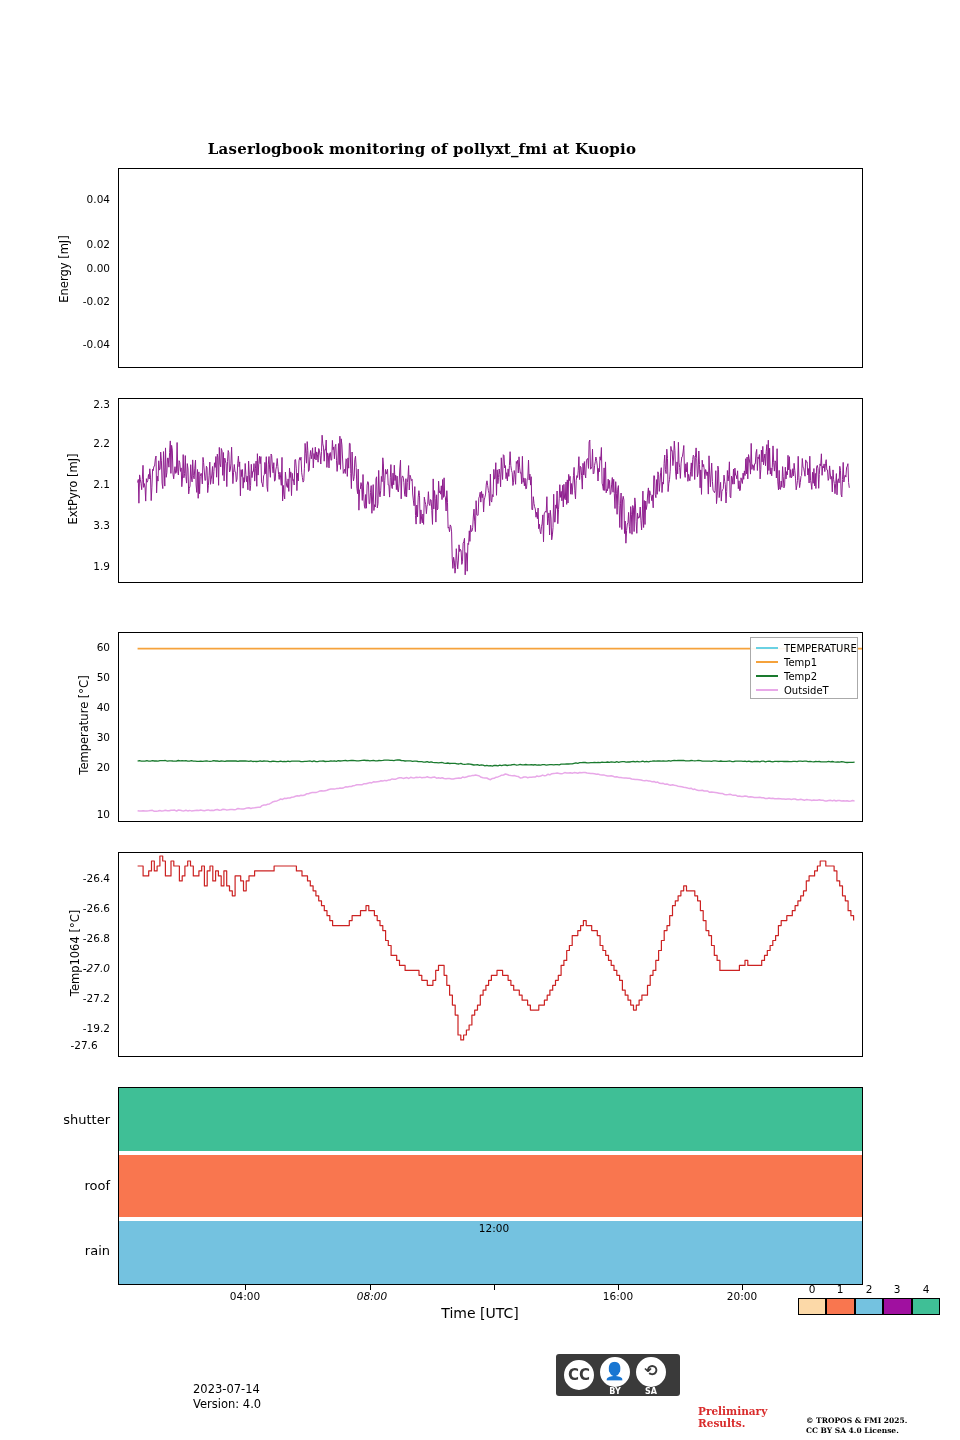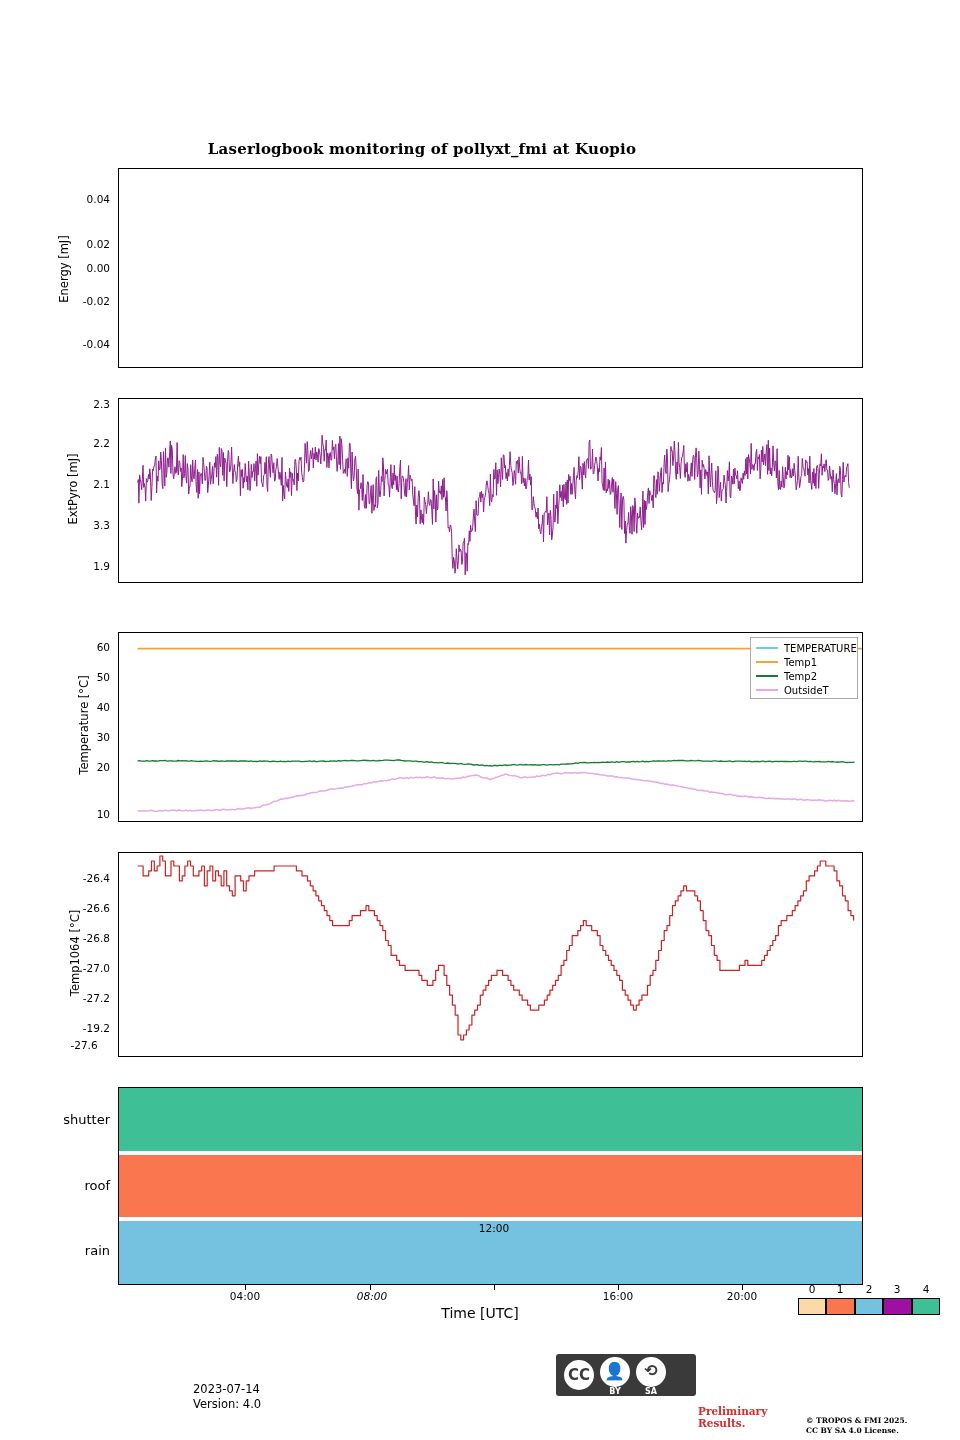--- a/index.html
+++ b/index.html
@@ -50,21 +50,21 @@
   }
   .prelim{
     position:absolute;left:698px;top:1405px;font-size:10.5px;color:#d92b2b;
     font-weight:bold;font-family:"DejaVu Serif", serif;line-height:12px;text-align:left;
   }
   .copyright{
     position:absolute;left:806px;top:1416px;font-size:7.5px;color:#000;
     font-weight:bold;font-family:"DejaVu Serif", serif;line-height:9.5px;
   }
   .cc-badge{
-    position:absolute;left:556px;top:1354px;width:140px;height:42px;background:#3a3a3a;
+    position:absolute;left:556px;top:1354px;width:124px;height:42px;background:#3a3a3a;
     border-radius:3px;
   }
   .cc-circle{
     position:absolute;border-radius:50%;background:#fff;border:2.6px solid #fff;
     box-sizing:border-box;
   }
   .cc-glyph{
     position:absolute;color:#3a3a3a;font-weight:bold;text-align:center;
     font-family:"DejaVu Sans", sans-serif;
   }
@@ -150,21 +150,21 @@
     </div>
   </div>
 
   <div class="panel" style="left:118px;top:852px;width:745px;height:205px;"></div>
 
   <div class="ylabel" style="left:-10px;top:946px;width:170px;text-align:center;transform:rotate(-90deg);">Temp1064 [°C]</div>
 
   <div class="ytick" style="left:58px;top:872px;width:52px;">-26.4</div>
   <div class="ytick" style="left:58px;top:902px;width:52px;">-26.6</div>
   <div class="ytick" style="left:58px;top:932px;width:52px;">-26.8</div>
-  <div class="ytick" style="left:58px;top:962px;width:52px;">-27.0</div>
+  <div class="ytick" style="left:58px;top:962px;width:52px;font-style:italic;">-27.0</div>
   <div class="ytick" style="left:58px;top:992px;width:52px;">-27.2</div>
   <div class="ytick" style="left:58px;top:1022px;width:52px;">-19.2</div>
   <div class="ytick" style="left:58px;top:1039px;width:52px;text-align:center;">-27.6</div>
 
   <svg class="plot" width="960" height="1440" viewBox="0 0 960 1440" style="pointer-events:none;">
     <g id="g-t1064" clip-path="url(#clip-t1064)">
         <polyline points="137.6,866.0 140.4,866.0 140.4,866.0 143.1,866.0 143.1,875.9 145.9,875.9 145.9,875.9 148.7,875.9 148.7,870.9 151.5,870.9 151.5,861.0 154.3,861.0 154.3,870.9 157.1,870.9 157.1,866.0 159.9,866.0 159.9,856.0 162.7,856.0 162.7,861.0 165.4,861.0 165.4,875.9 168.2,875.9 168.2,875.9 171.0,875.9 171.0,861.0 173.8,861.0 173.8,866.0 176.6,866.0 176.6,866.0 179.4,866.0 179.4,880.9 182.2,880.9 182.2,875.9 184.9,875.9 184.9,866.0 187.7,866.0 187.7,861.0 190.5,861.0 190.5,866.0 193.3,866.0 193.3,875.9 196.1,875.9 196.1,875.9 198.9,875.9 198.9,870.9 201.7,870.9 201.7,866.0 204.4,866.0 204.4,885.9 207.2,885.9 207.2,870.9 210.0,870.9 210.0,866.0 212.8,866.0 212.8,880.9 215.6,880.9 215.6,870.9 218.4,870.9 218.4,875.9 221.2,875.9 221.2,885.9 223.9,885.9 223.9,870.9 226.7,870.9 226.7,885.9 229.5,885.9 229.5,890.8 232.3,890.8 232.3,895.8 235.1,895.8 235.1,875.9 237.9,875.9 237.9,875.9 240.7,875.9 240.7,880.9 243.5,880.9 243.5,890.8 246.2,890.8 246.2,880.9 249.0,880.9 249.0,875.9 251.8,875.9 251.8,875.9 254.6,875.9 254.6,870.9 257.4,870.9 257.4,870.9 260.2,870.9 260.2,870.9 263.0,870.9 263.0,870.9 265.7,870.9 265.7,870.9 268.5,870.9 268.5,870.9 271.3,870.9 271.3,870.9 274.1,870.9 274.1,866.0 276.9,866.0 276.9,866.0 279.7,866.0 279.7,866.0 282.5,866.0 282.5,866.0 285.2,866.0 285.2,866.0 288.0,866.0 288.0,866.0 290.8,866.0 290.8,866.0 293.6,866.0 293.6,866.0 296.4,866.0 296.4,870.9 299.2,870.9 299.2,870.9 302.0,870.9 302.0,875.9 304.7,875.9 304.7,875.9 307.5,875.9 307.5,880.9 310.3,880.9 310.3,885.9 313.1,885.9 313.1,890.8 315.9,890.8 315.9,895.8 318.7,895.8 318.7,900.8 321.5,900.8 321.5,905.7 324.3,905.7 324.3,910.7 327.0,910.7 327.0,915.7 329.8,915.7 329.8,920.6 332.6,920.6 332.6,925.6 335.4,925.6 335.4,925.6 338.2,925.6 338.2,925.6 341.0,925.6 341.0,925.6 343.8,925.6 343.8,925.6 346.5,925.6 346.5,925.6 349.3,925.6 349.3,920.6 352.1,920.6 352.1,915.7 354.9,915.7 354.9,915.7 357.7,915.7 357.7,915.7 360.5,915.7 360.5,910.7 363.3,910.7 363.3,910.7 366.0,910.7 366.0,905.7 368.8,905.7 368.8,910.7 371.6,910.7 371.6,910.7 374.4,910.7 374.4,915.7 377.2,915.7 377.2,920.6 380.0,920.6 380.0,925.6 382.8,925.6 382.8,930.6 385.6,930.6 385.6,940.5 388.3,940.5 388.3,945.5 391.1,945.5 391.1,955.4 393.9,955.4 393.9,955.4 396.7,955.4 396.7,960.4 399.5,960.4 399.5,965.4 402.3,965.4 402.3,965.4 405.1,965.4 405.1,970.4 407.8,970.4 407.8,970.4 410.6,970.4 410.6,970.4 413.4,970.4 413.4,970.4 416.2,970.4 416.2,970.4 419.0,970.4 419.0,975.3 421.8,975.3 421.8,980.3 424.6,980.3 424.6,980.3 427.3,980.3 427.3,985.3 430.1,985.3 430.1,985.3 432.9,985.3 432.9,980.3 435.7,980.3 435.7,970.4 438.5,970.4 438.5,965.4 441.3,965.4 441.3,965.4 444.1,965.4 444.1,975.3 446.8,975.3 446.8,985.3 449.6,985.3 449.6,995.2 452.4,995.2 452.4,1005.1 455.2,1005.1 455.2,1015.1 458.0,1015.1 458.0,1035.0 460.8,1035.0 460.8,1039.9 463.6,1039.9 463.6,1035.0 466.4,1035.0 466.4,1030.0 469.1,1030.0 469.1,1025.0 471.9,1025.0 471.9,1015.1 474.7,1015.1 474.7,1010.1 477.5,1010.1 477.5,1005.1 480.3,1005.1 480.3,995.2 483.1,995.2 483.1,990.2 485.9,990.2 485.9,985.3 488.6,985.3 488.6,980.3 491.4,980.3 491.4,975.3 494.2,975.3 494.2,975.3 497.0,975.3 497.0,970.4 499.8,970.4 499.8,970.4 502.6,970.4 502.6,975.3 505.4,975.3 505.4,975.3 508.1,975.3 508.1,980.3 510.9,980.3 510.9,985.3 513.7,985.3 513.7,990.2 516.5,990.2 516.5,990.2 519.3,990.2 519.3,995.2 522.1,995.2 522.1,1000.2 524.9,1000.2 524.9,1000.2 527.6,1000.2 527.6,1005.1 530.4,1005.1 530.4,1010.1 533.2,1010.1 533.2,1010.1 536.0,1010.1 536.0,1010.1 538.8,1010.1 538.8,1005.1 541.6,1005.1 541.6,1005.1 544.4,1005.1 544.4,1000.2 547.2,1000.2 547.2,995.2 549.9,995.2 549.9,990.2 552.7,990.2 552.7,985.3 555.5,985.3 555.5,980.3 558.3,980.3 558.3,975.3 561.1,975.3 561.1,965.4 563.9,965.4 563.9,960.4 566.7,960.4 566.7,950.5 569.4,950.5 569.4,945.5 572.2,945.5 572.2,935.6 575.0,935.6 575.0,935.6 577.8,935.6 577.8,930.6 580.6,930.6 580.6,925.6 583.4,925.6 583.4,920.6 586.2,920.6 586.2,925.6 588.9,925.6 588.9,925.6 591.7,925.6 591.7,930.6 594.5,930.6 594.5,930.6 597.3,930.6 597.3,935.6 600.1,935.6 600.1,945.5 602.9,945.5 602.9,950.5 605.7,950.5 605.7,955.4 608.5,955.4 608.5,960.4 611.2,960.4 611.2,965.4 614.0,965.4 614.0,970.4 616.8,970.4 616.8,975.3 619.6,975.3 619.6,980.3 622.4,980.3 622.4,990.2 625.2,990.2 625.2,995.2 628.0,995.2 628.0,1000.2 630.7,1000.2 630.7,1005.1 633.5,1005.1 633.5,1010.1 636.3,1010.1 636.3,1005.1 639.1,1005.1 639.1,1000.2 641.9,1000.2 641.9,995.2 644.7,995.2 644.7,995.2 647.5,995.2 647.5,985.3 650.2,985.3 650.2,975.3 653.0,975.3 653.0,970.4 655.8,970.4 655.8,960.4 658.6,960.4 658.6,950.5 661.4,950.5 661.4,940.5 664.2,940.5 664.2,930.6 667.0,930.6 667.0,925.6 669.7,925.6 669.7,915.7 672.5,915.7 672.5,905.7 675.3,905.7 675.3,900.8 678.1,900.8 678.1,895.8 680.9,895.8 680.9,890.8 683.7,890.8 683.7,885.9 686.5,885.9 686.5,890.8 689.3,890.8 689.3,890.8 692.0,890.8 692.0,890.8 694.8,890.8 694.8,895.8 697.6,895.8 697.6,900.8 700.4,900.8 700.4,910.7 703.2,910.7 703.2,920.6 706.0,920.6 706.0,930.6 708.8,930.6 708.8,935.6 711.5,935.6 711.5,945.5 714.3,945.5 714.3,955.4 717.1,955.4 717.1,960.4 719.9,960.4 719.9,970.4 722.7,970.4 722.7,970.4 725.5,970.4 725.5,970.4 728.3,970.4 728.3,970.4 731.0,970.4 731.0,970.4 733.8,970.4 733.8,970.4 736.6,970.4 736.6,970.4 739.4,970.4 739.4,965.4 742.2,965.4 742.2,965.4 745.0,965.4 745.0,960.4 747.8,960.4 747.8,965.4 750.5,965.4 750.5,965.4 753.3,965.4 753.3,965.4 756.1,965.4 756.1,965.4 758.9,965.4 758.9,965.4 761.7,965.4 761.7,960.4 764.5,960.4 764.5,955.4 767.3,955.4 767.3,950.5 770.1,950.5 770.1,945.5 772.8,945.5 772.8,940.5 775.6,940.5 775.6,935.6 778.4,935.6 778.4,925.6 781.2,925.6 781.2,920.6 784.0,920.6 784.0,920.6 786.8,920.6 786.8,915.7 789.6,915.7 789.6,915.7 792.3,915.7 792.3,910.7 795.1,910.7 795.1,905.7 797.9,905.7 797.9,900.8 800.7,900.8 800.7,895.8 803.5,895.8 803.5,890.8 806.3,890.8 806.3,880.9 809.1,880.9 809.1,875.9 811.8,875.9 811.8,875.9 814.6,875.9 814.6,870.9 817.4,870.9 817.4,866.0 820.2,866.0 820.2,861.0 823.0,861.0 823.0,861.0 825.8,861.0 825.8,866.0 828.6,866.0 828.6,866.0 831.4,866.0 831.4,866.0 834.1,866.0 834.1,870.9 836.9,870.9 836.9,880.9 839.7,880.9 839.7,885.9 842.5,885.9 842.5,895.8 845.3,895.8 845.3,900.8 848.1,900.8 848.1,910.7 850.9,910.7 850.9,915.7 853.6,915.7 853.6,920.6" fill="none" stroke="#cc2222" stroke-width="1.2" stroke-linejoin="round"></polyline>
       </g>
     <clipPath id="clip-t1064">
         <rect x="119" y="853" width="743" height="203"></rect>

